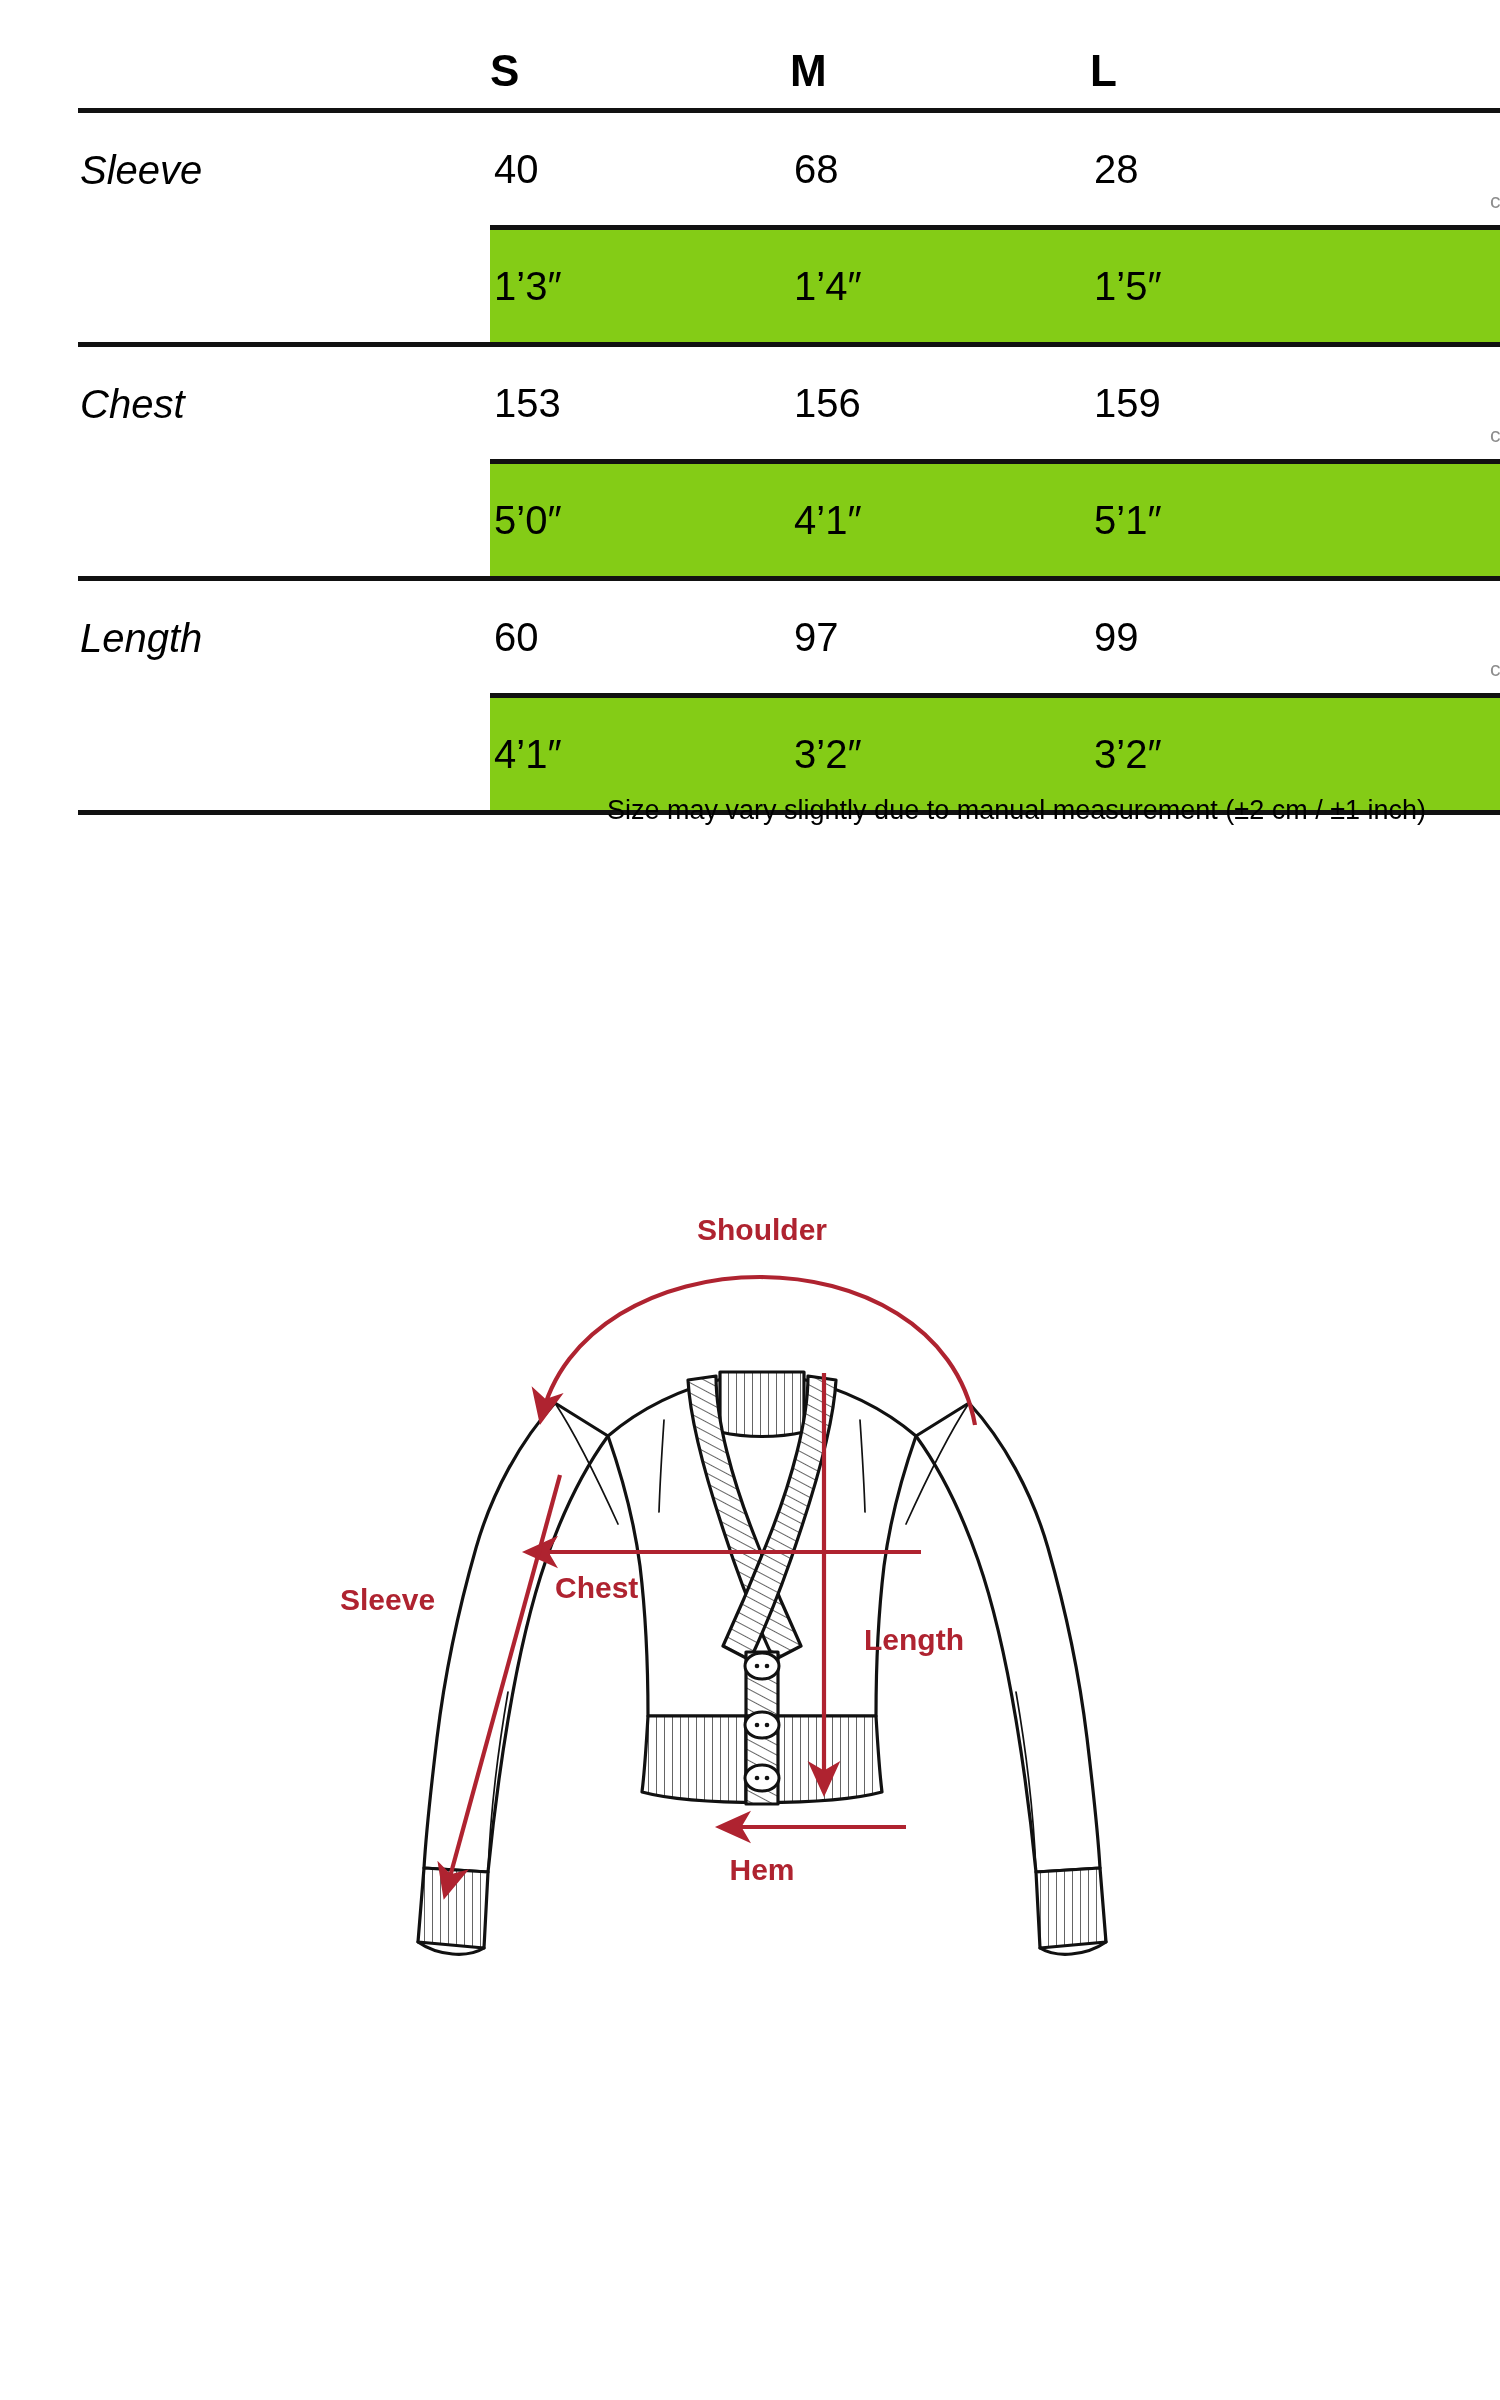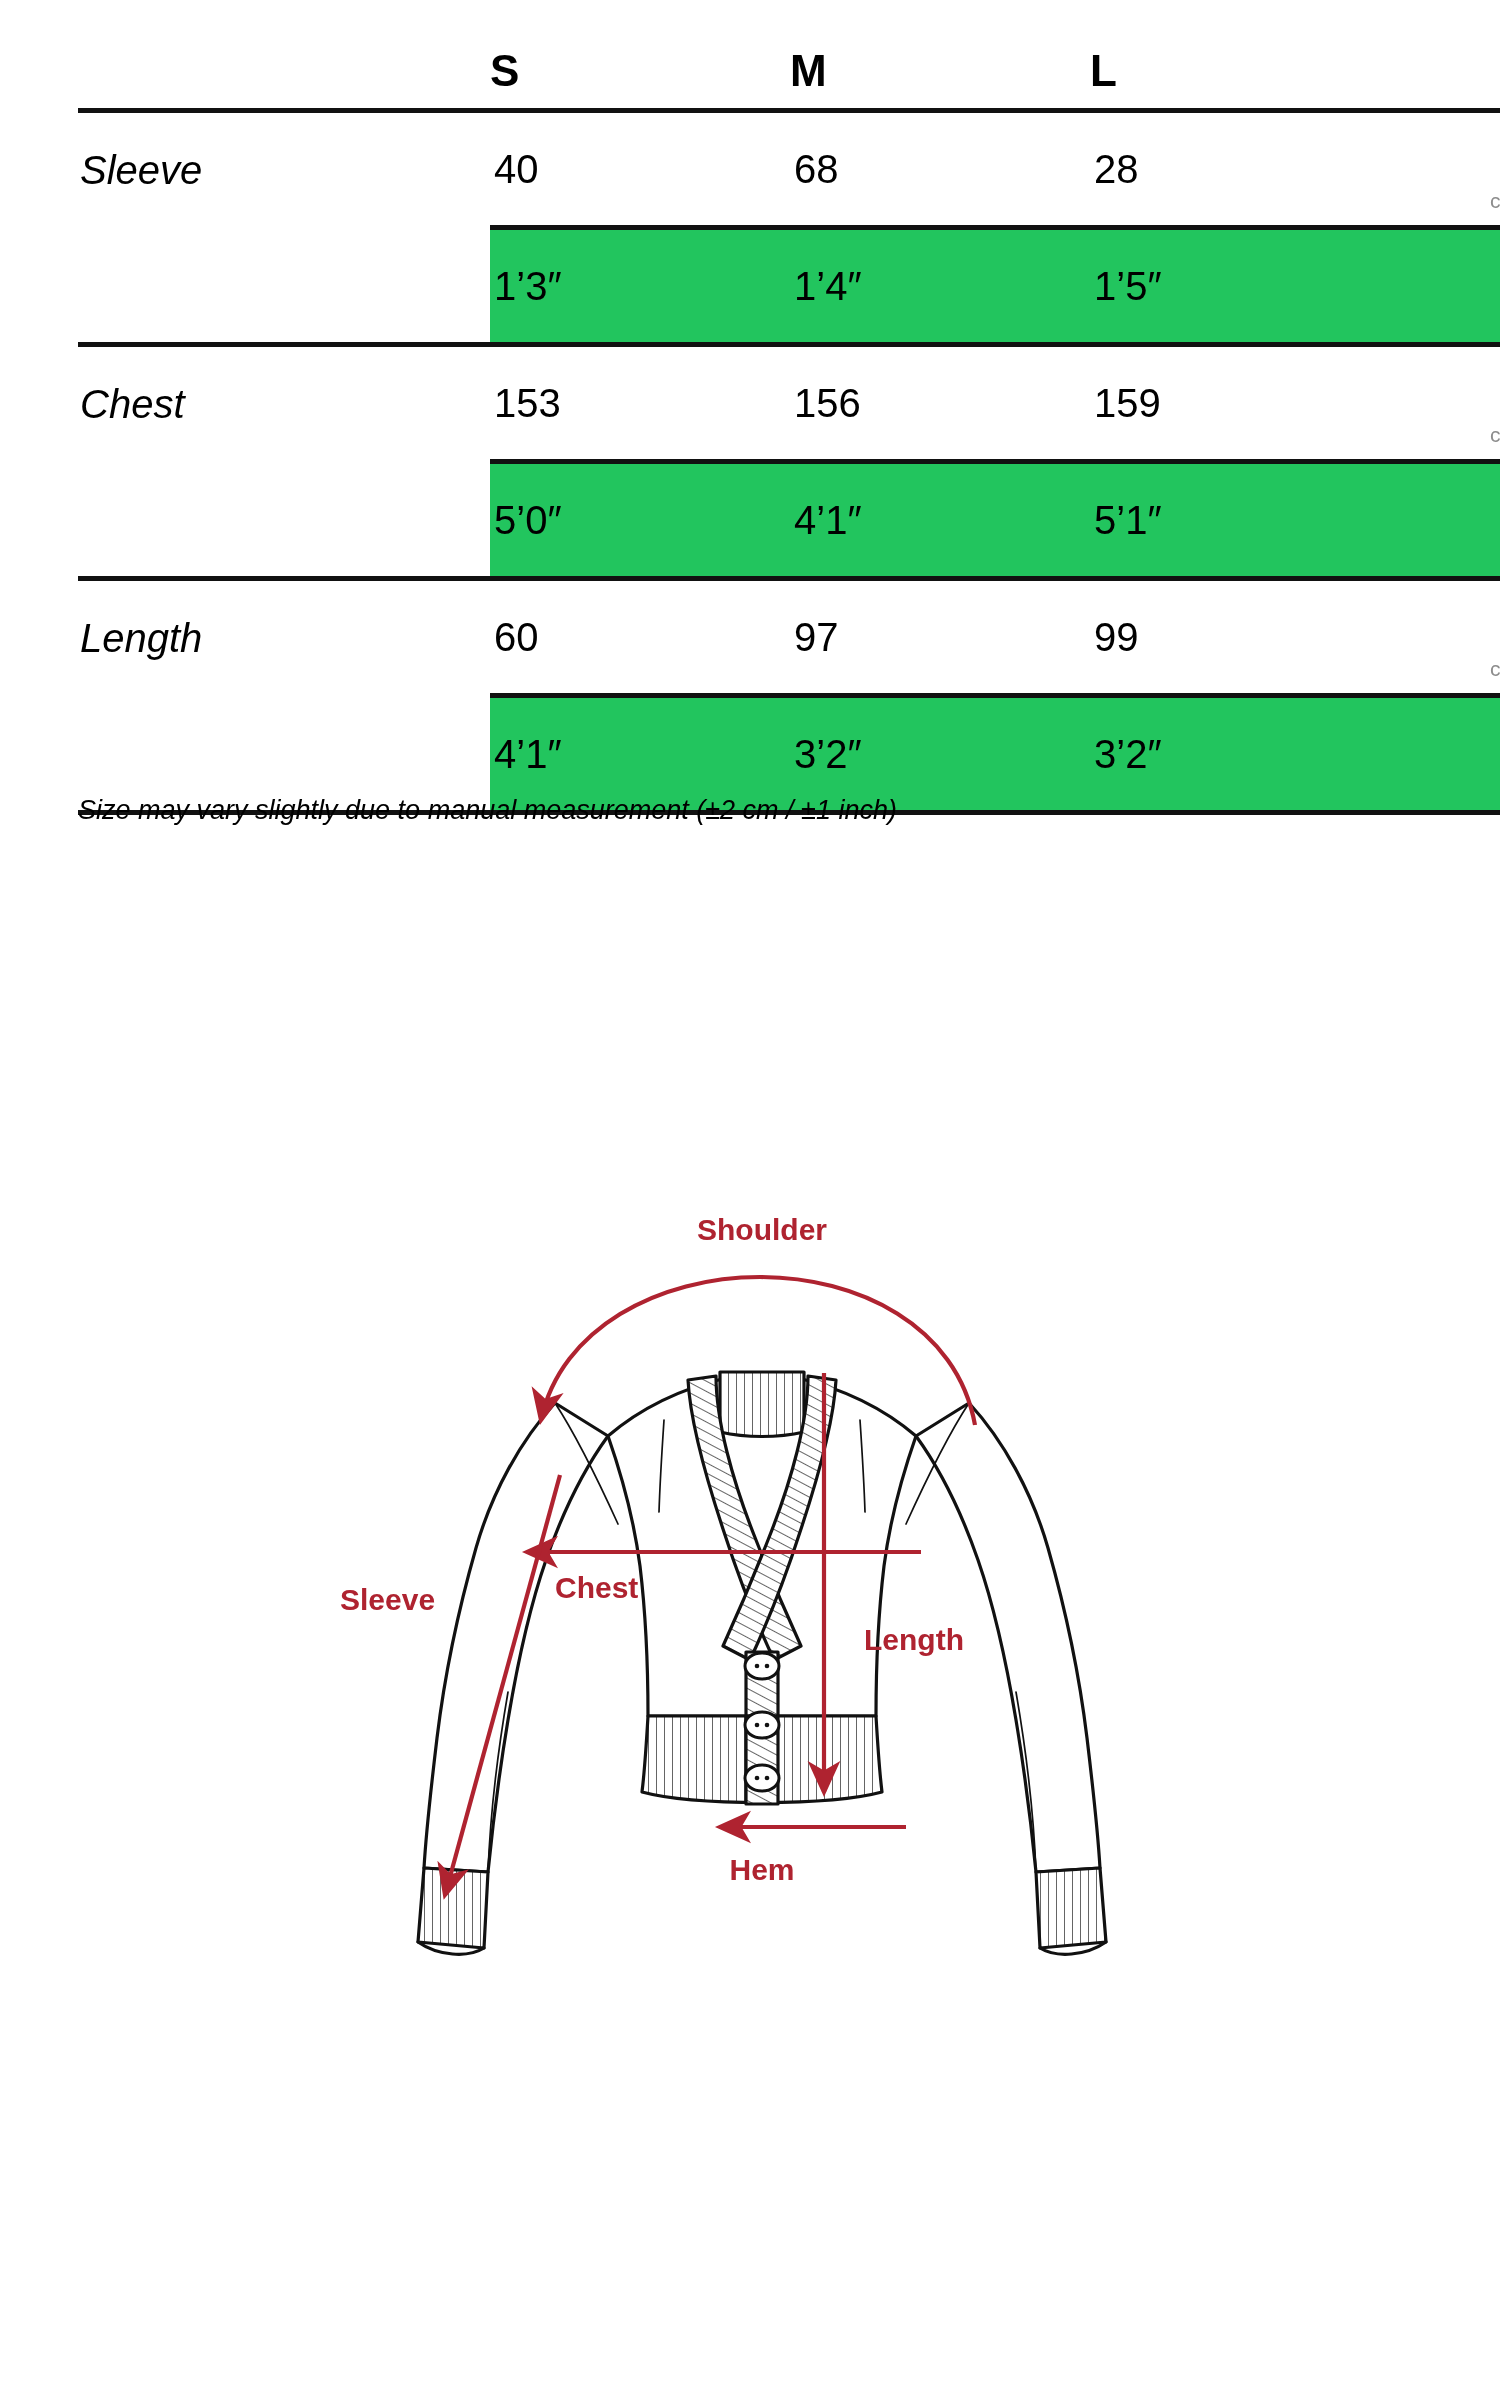--- a/index.html
+++ b/index.html
@@ -100,29 +100,29 @@
     line-height: 0;
     border-top: 5px solid #111111;
   }
 
   
   tr.row-ft td {
     height: 100px;
   }
   tr.row-ft td.cell-blank { background: #ffffff; }
   tr.row-ft td.cell-value,
-  tr.row-ft td.cell-unit { background: #22c55e; }
+  tr.row-ft td.cell-unit { background: #84cc16; }
 
   .footnote {
     position: absolute;
     left: 78px;
     top: 795px;
     width: 1352px;
+    text-align: right;
     font-size: 27px;
-    font-style: italic;
     color: #000000;
     padding-right: 4px;
     box-sizing: border-box;
   }
 
   
   .diagram {
     position: absolute;
     left: 312px;
     top: 1120px;

